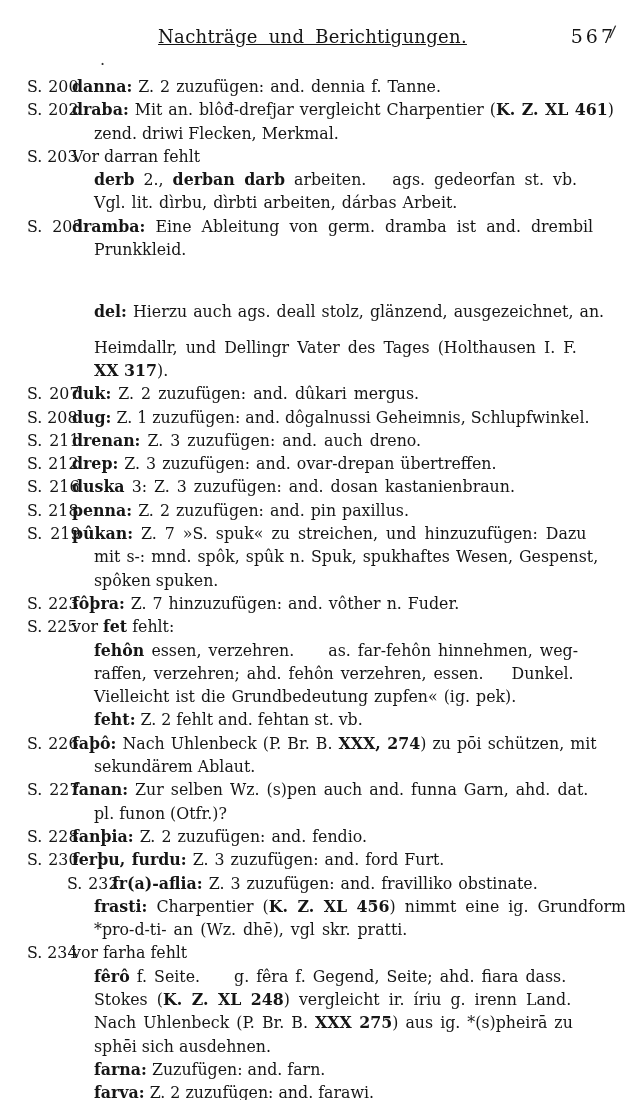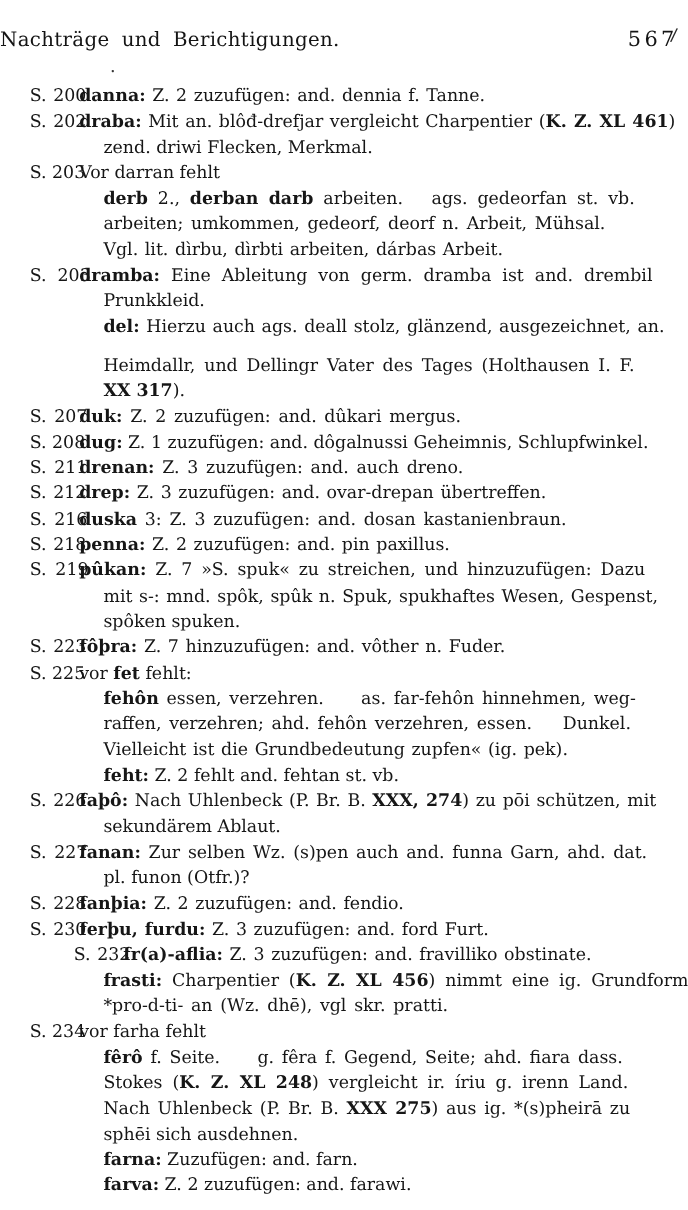--- a/index.html
+++ b/index.html
@@ -13,25 +13,26 @@
   }
   .page {
     position: absolute; inset: 0;
     background: #ffffff;
   }
   .page-header {
     position: absolute; top: 26px; left: 0; right: 0; height: 26px;
   }
   .page-title {
     position: absolute; top: 0; left: 0; width: 100%;
-    text-align: left;
+    text-align: center;
     font-size: 18px;
     word-spacing: 5px;
     letter-spacing: 0.3px;
     color: #141414;
+    text-decoration: underline;
   }
   .page-number {
     position: absolute; top: -1px; right: 9px;
     font-size: 19px;
     letter-spacing: 3px;
     color: #141414;
   }
   .corner-mark {
     position: absolute; top: -4px; right: 10px;
     font-size: 16px;
@@ -70,25 +71,24 @@
     <span class="stray-dot">.</span>
     <div class="page-title">Nachträge und Berichtigungen.</div>
     <div class="page-number">567</div>
   </div>
   <div class="text-body">
       <div class="line indent-0" style="word-spacing: 1px; margin-top: 12px;"><span class="entry-label">S. 200</span><span class="bold">danna:</span><span> Z. 2 zuzufügen: and. dennia f. Tanne.</span></div>
       <div class="line indent-0" style="word-spacing: 1px;"><span class="entry-label">S. 202</span><span class="bold">draba:</span><span> Mit an. blôđ-drefjar vergleicht Charpentier (</span><span class="bold">K. Z. XL 461</span><span>)</span></div>
       <div class="line indent-1"><span>zend. driwi Flecken, Merkmal.</span></div>
       <div class="line indent-0"><span class="entry-label">S. 203</span><span>Vor darran fehlt</span></div>
       <div class="line indent-2" style="word-spacing: 4px;"><span class="bold">derb</span><span> 2., </span><span class="bold">derban darb</span><span> arbeiten.</span><span class="gap" style="width: 26px;"></span><span>ags. gedeorfan st. vb.</span></div>
-      <div class="line indent-1" style="word-spacing: 2px;"><span>arbeiten; umkommen, gedeorf, deorf n. Arbeit, Mühsal.</span></div>
       <div class="line indent-1" style="word-spacing: 1px;"><span>Vgl. lit. dìrbu, dìrbti arbeiten, dárbas Arbeit.</span></div>
       <div class="line indent-0" style="word-spacing: 5px;"><span class="entry-label">S. 203</span><span class="bold">dramba:</span><span> Eine Ableitung von germ. dramba ist and. drembil</span></div>
       <div class="line indent-1"><span>Prunkkleid.</span></div>
-      <div class="line indent-1" style="word-spacing: 1px;"><span class="bold">del:</span><span> Hierzu auch ags. deall stolz, glänzend, ausgezeichnet, an.</span></div>
+      <div class="line indent-1" style="word-spacing: 1px; margin-top: 39px;"><span class="bold">del:</span><span> Hierzu auch ags. deall stolz, glänzend, ausgezeichnet, an.</span></div>
       <div class="line indent-1" style="word-spacing: 3px; margin-top: 12px;"><span>Heimdallr, und Dellingr Vater des Tages (Holthausen I. F.</span></div>
       <div class="line indent-1"><span class="bold">XX 317</span><span>).</span></div>
       <div class="line indent-0" style="word-spacing: 2px;"><span class="entry-label">S. 207</span><span class="bold">duk:</span><span> Z. 2 zuzufügen: and. dûkari mergus.</span></div>
       <div class="line indent-0"><span class="entry-label">S. 208</span><span class="bold">dug:</span><span> Z. 1 zuzufügen: and. dôgalnussi Geheimnis, Schlupfwinkel.</span></div>
       <div class="line indent-0" style="word-spacing: 2px;"><span class="entry-label">S. 211</span><span class="bold">drenan:</span><span> Z. 3 zuzufügen: and. auch dreno.</span></div>
       <div class="line indent-0" style="word-spacing: 1px;"><span class="entry-label">S. 212</span><span class="bold">drep:</span><span> Z. 3 zuzufügen: and. ovar-drepan übertreffen.</span></div>
       <div class="line indent-0" style="word-spacing: 2px;"><span class="entry-label">S. 216</span><span class="bold">duska</span><span> 3: Z. 3 zuzufügen: and. dosan kastanienbraun.</span></div>
       <div class="line indent-0" style="word-spacing: 1px;"><span class="entry-label">S. 218</span><span class="bold">penna:</span><span> Z. 2 zuzufügen: and. pin paxillus.</span></div>
       <div class="line indent-0" style="word-spacing: 3px;"><span class="entry-label">S. 219</span><span class="bold">pûkan:</span><span> Z. 7 »S. spuk« zu streichen, und hinzuzufügen: Dazu</span></div>
       <div class="line indent-1" style="word-spacing: 1px;"><span>mit s-: mnd. spôk, spûk n. Spuk, spukhaftes Wesen, Gespenst,</span></div>

